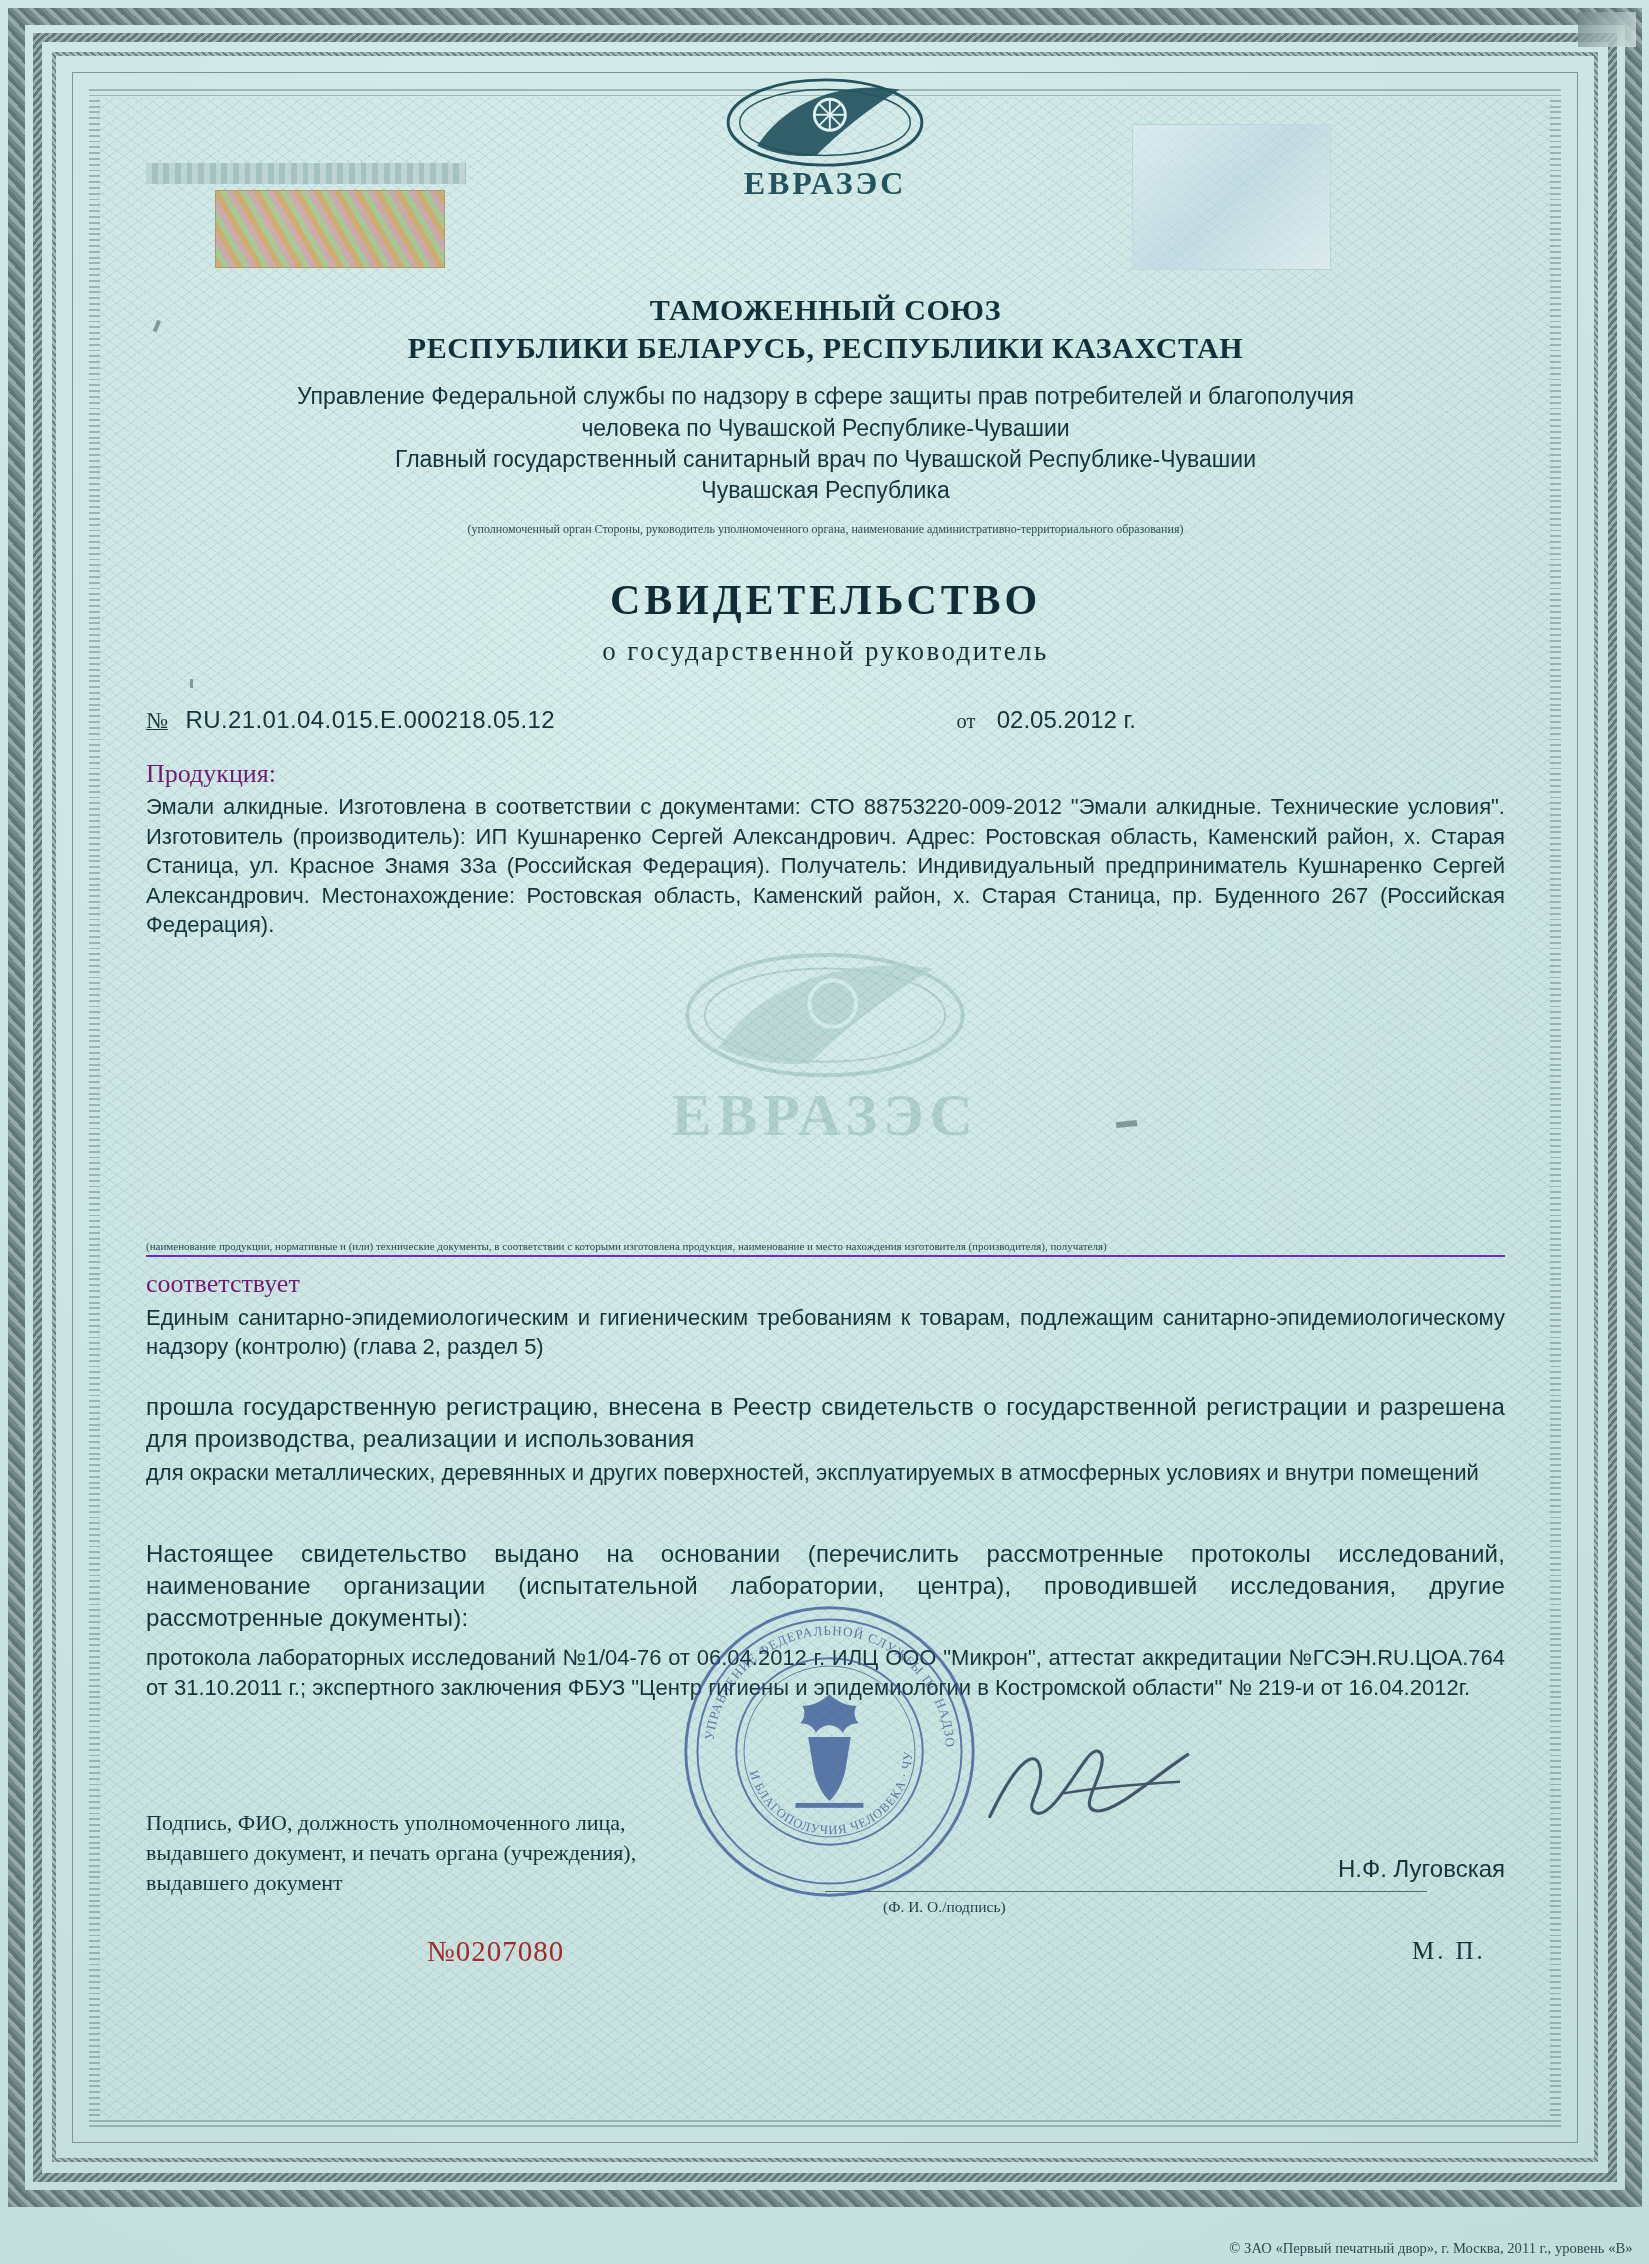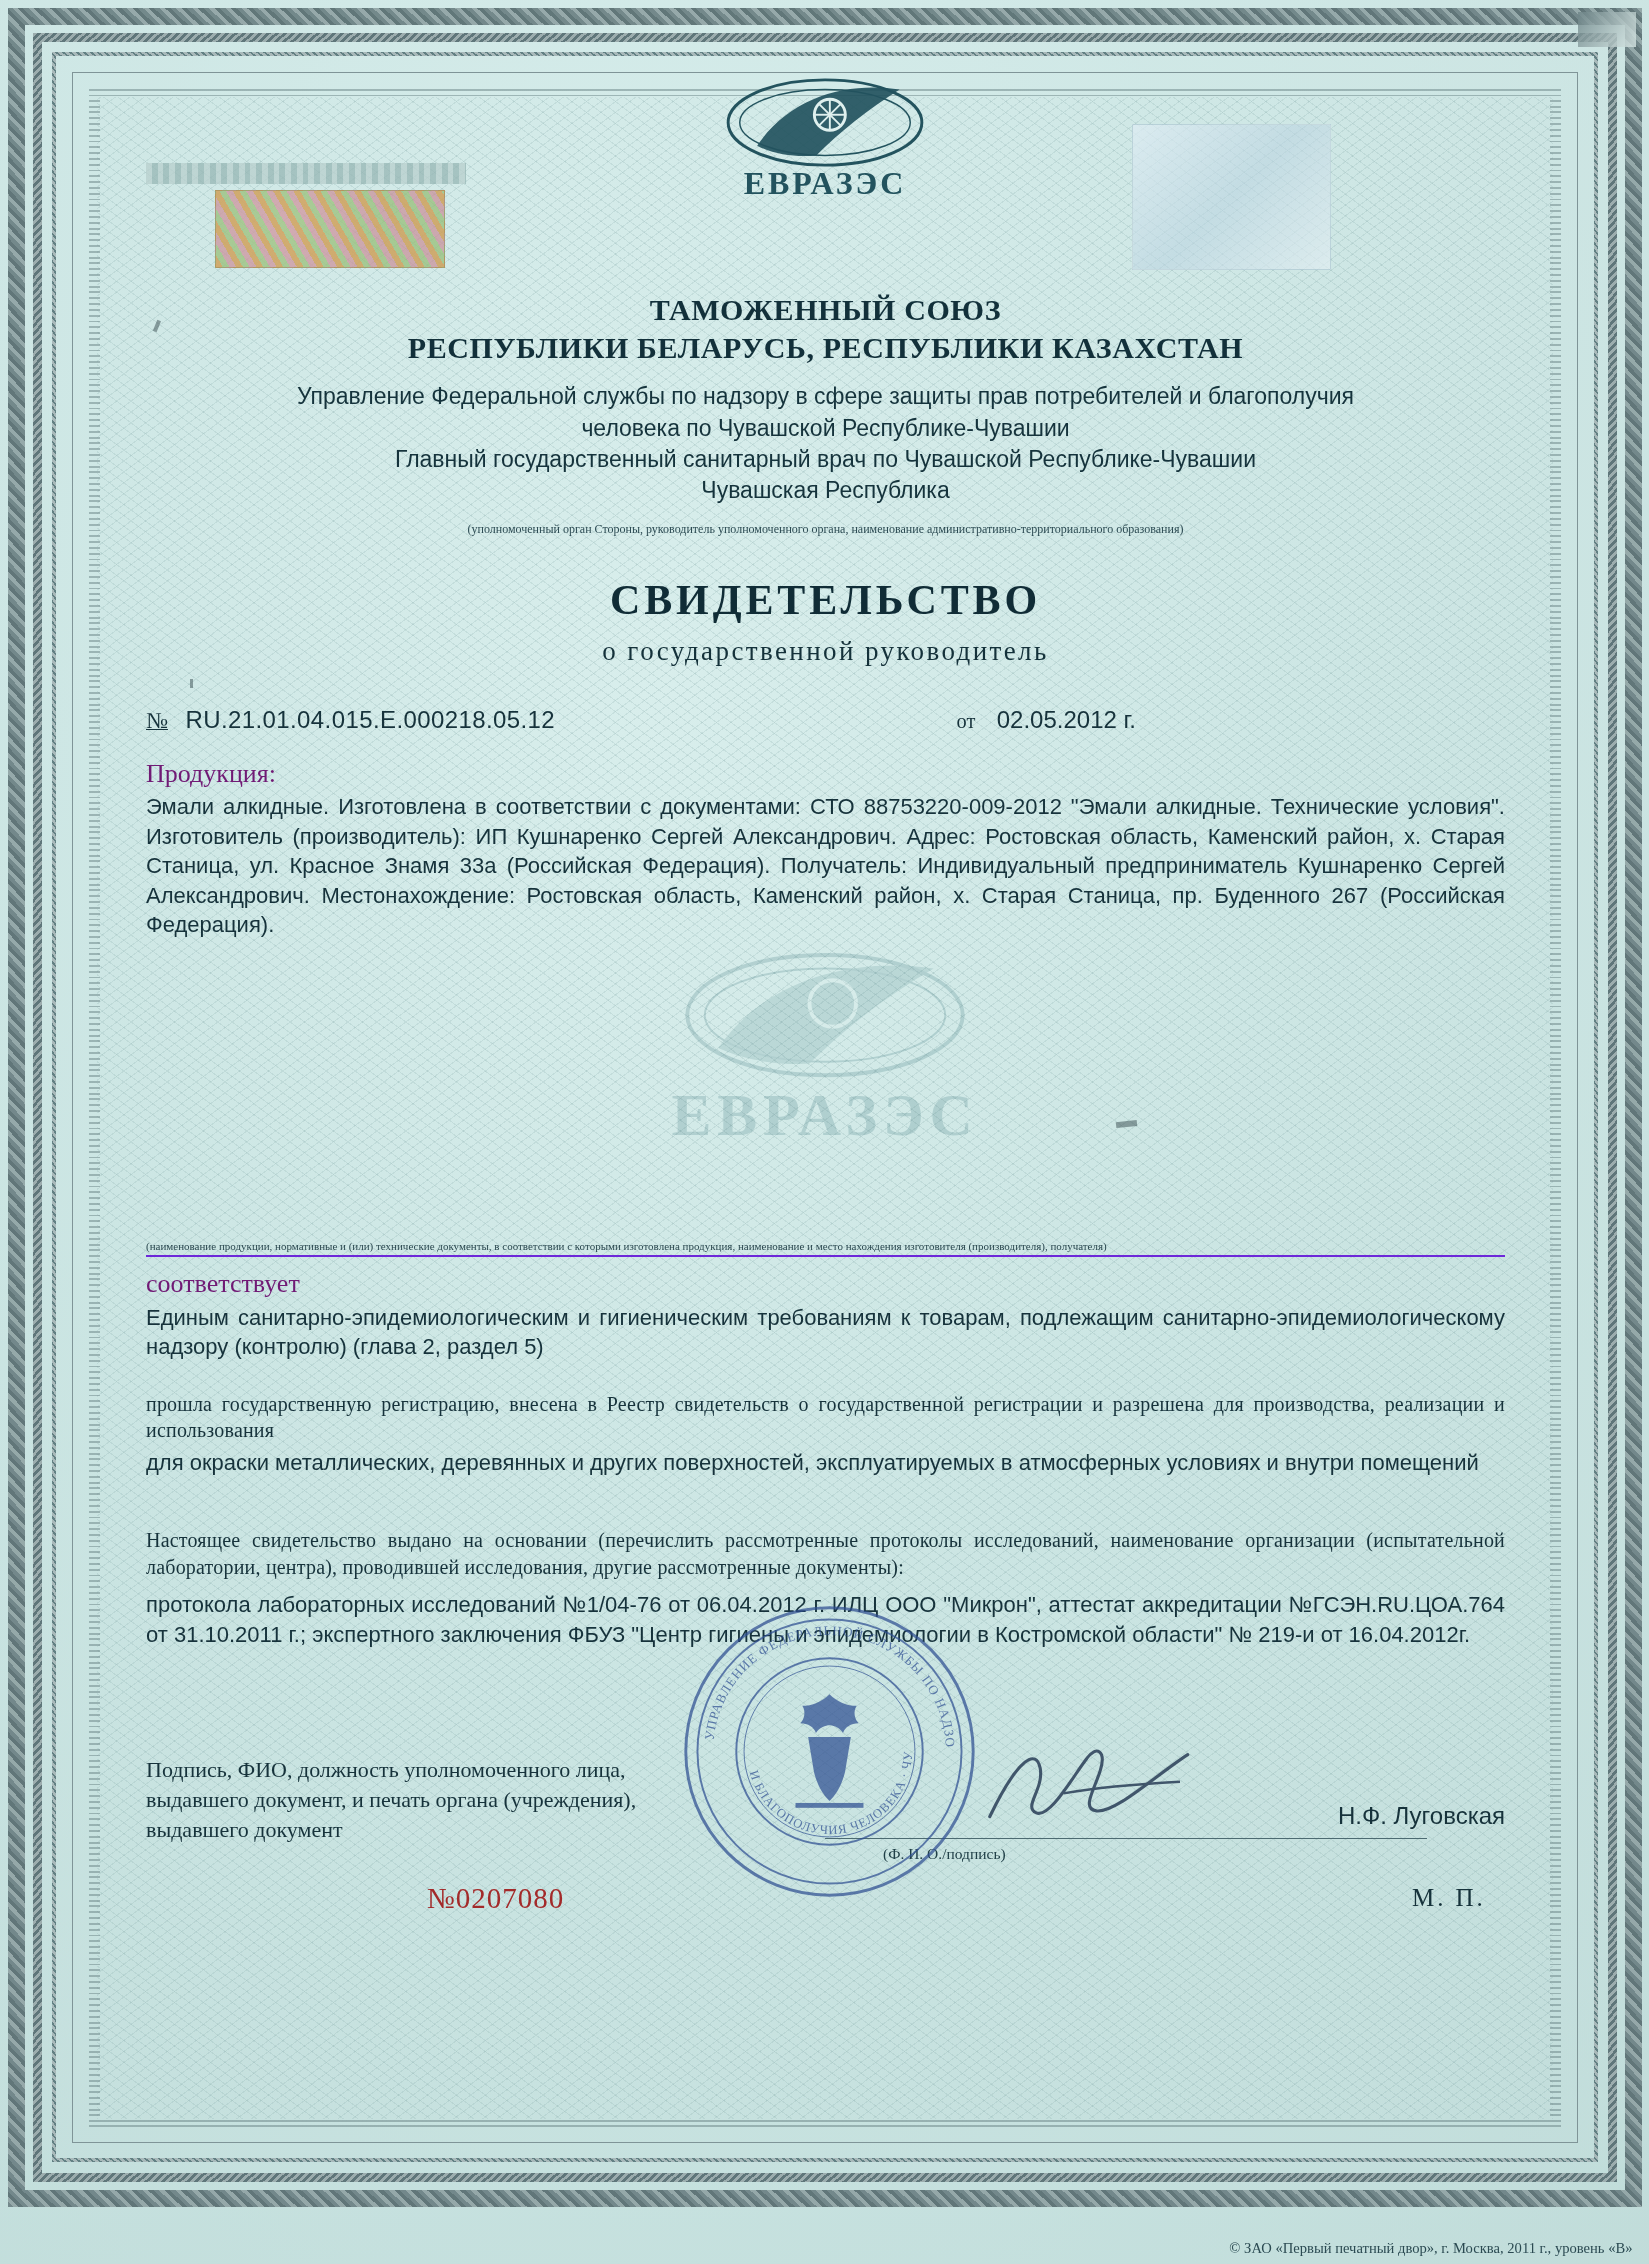--- a/index.html
+++ b/index.html
@@ -208,22 +208,22 @@
   }
   .fine-caption {
     margin-top: 9.7px;
     font-family: "Liberation Serif", serif;
     font-size: 11px;
     color: #2a474f;
     border-bottom: 2px solid #6d28d9;
     padding-bottom: 2.9px;
   }
   .serif-block {
-    font-family: Liberation Serif, serif;
-    font-size: 20px;
+    font-family: Liberation Sans, sans-serif;
+    font-size: 24px;
     line-height: 1.33;
     text-align: justify;
     letter-spacing: 0.2px;
   }
   .gap-md { height: 29px; }
   .gap-lg { height: 50px; }
 
   
   .sign-area {
     margin-top: 56px;

